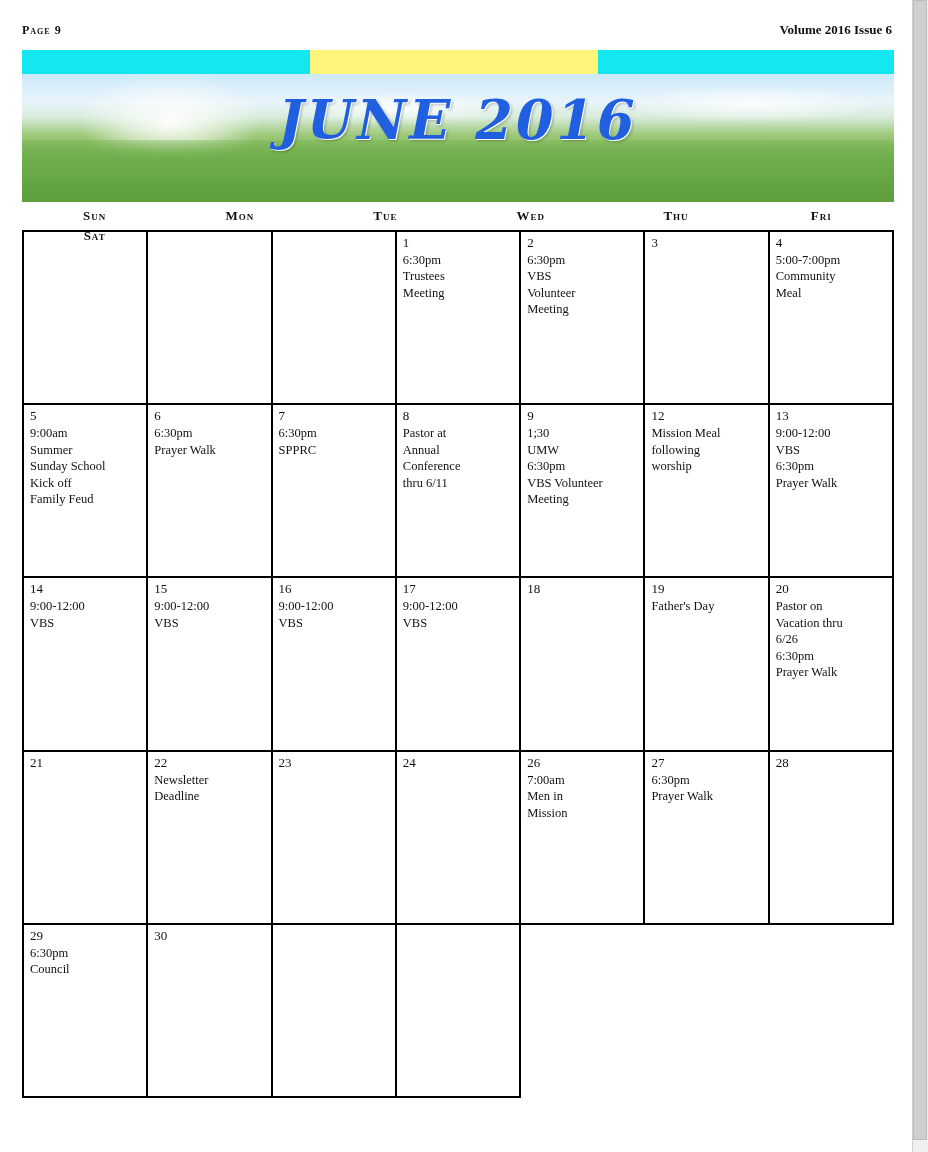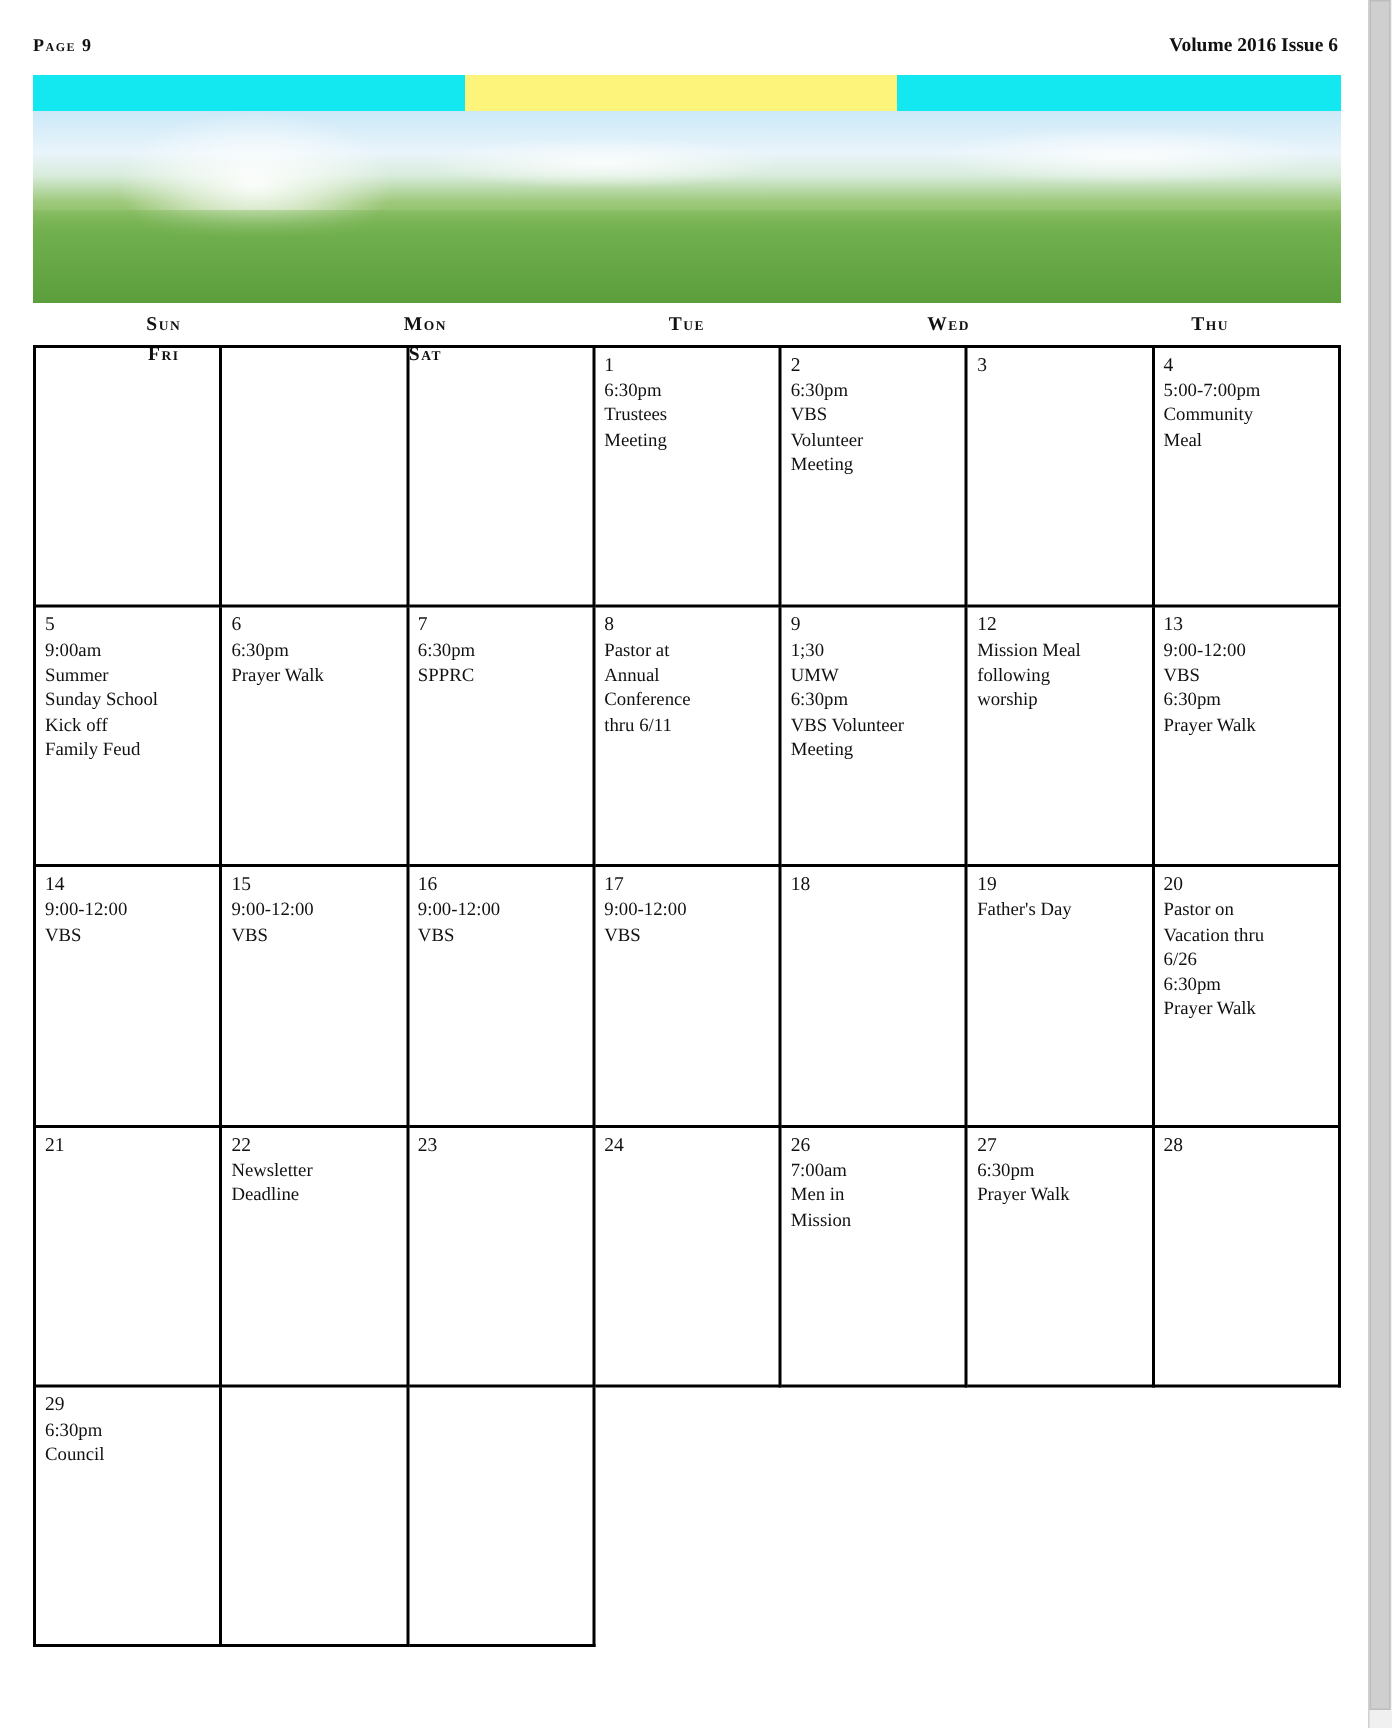--- a/index.html
+++ b/index.html
@@ -113,21 +113,21 @@
     letter-spacing: 3px;
     color: #1f5fe0;
     text-shadow: 1px 1px 0 #ffffff, 2px 2px 3px rgba(0,0,0,0.25);
   }
   
   .dow-row {
     position: absolute;
     left: 22px; top: 208px;
     width: 872px;
     display: grid;
-    grid-template-columns: repeat(5, 1fr);
+    grid-template-columns: repeat(6, 1fr);
   }
   .dow {
     text-align: center;
     font-family: "Liberation Serif", serif;
     font-size: 13px;
     font-weight: bold;
     font-variant: small-caps;
     letter-spacing: 1px;
     color: #111;
     padding-bottom: 4px;
@@ -182,20 +182,21 @@
     <div class="banner">
       <div class="colorbar">
         <div class="cb-cyan-l"></div>
         <div class="cb-yellow"></div>
         <div class="cb-cyan-r"></div>
       </div>
       <div class="sunglow"></div>
       <div class="cloud1"></div>
       <div class="cloud2"></div>
       <div class="grass"></div>
+      <div class="title">JUNE 2016</div>
     </div>
 
     <div class="dow-row">
       <div class="dow">Sun</div>
       <div class="dow">Mon</div>
       <div class="dow">Tue</div>
       <div class="dow">Wed</div>
       <div class="dow">Thu</div>
       <div class="dow">Fri</div>
       <div class="dow">Sat</div>
@@ -348,20 +349,24 @@
 Prayer Walk</div>
         </div>
         <div class="cell">
           <div class="daynum">28</div>
         </div>
         <div class="cell">
           <div class="daynum">29</div>
           <div class="events">6:30pm
 Council</div>
         </div>
+        <div class="cell">
+          <div class="daynum">30</div>
+          <div class="events"></div>
+        </div>
         <div class="cell empty">
           <div class="daynum"></div>
           <div class="events"></div>
         </div>
         <div class="cell empty">
           <div class="daynum"></div>
           <div class="events"></div>
         </div>
       </div>
 

